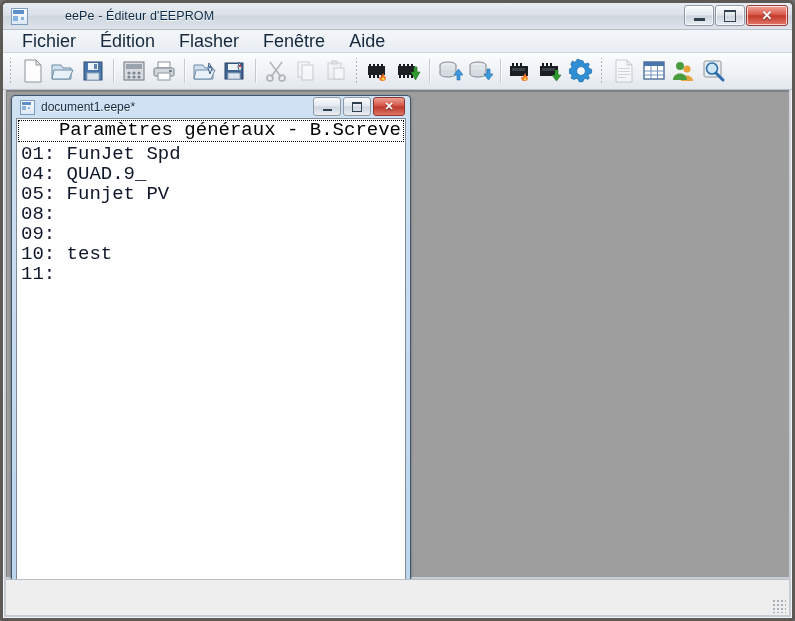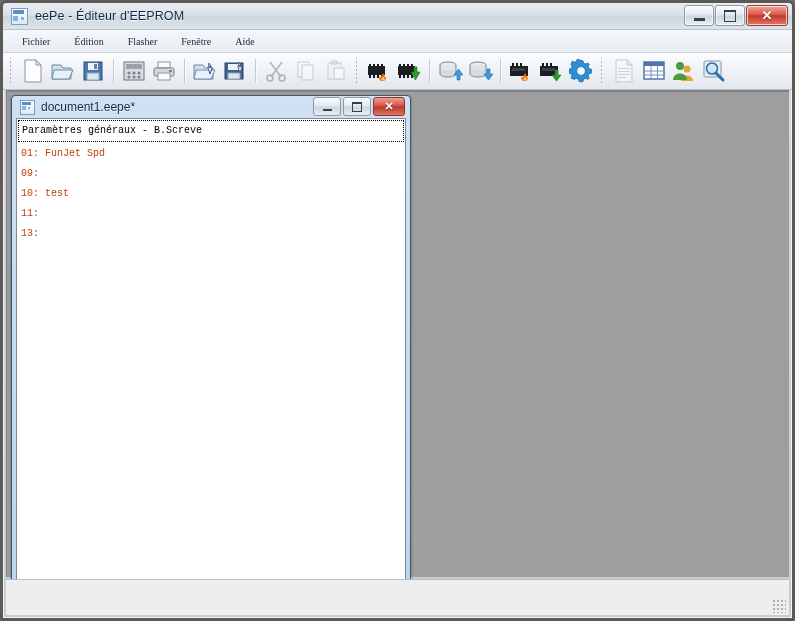--- a/index.html
+++ b/index.html
@@ -15,21 +15,21 @@
     border-radius:7px 7px 3px 3px;
     background:linear-gradient(180deg,#d5d9de 0%,#c6ccd3 100%);
     box-shadow:inset 0 0 0 1px #f2f4f7;
     overflow:hidden;
   }
   
   .titlebar{
     position:relative;height:26px;
     background:linear-gradient(180deg,#e9edf2 0%,#dbe1e8 45%,#cfd6de 52%,#dde3ea 100%);
     border-bottom:1px solid #b9c0c8;
-    display:flex;align-items:center;
+    display:flex;align-items:center;gap:30px;
   }
   .title-icon{
     width:15px;height:15px;margin-left:8px;margin-right:7px;
     background:linear-gradient(180deg,#ffffff 0%,#dce8f6 100%);
     border:1px solid #7d9dc0;position:relative;flex:0 0 auto;
   }
   .title-icon:before{
     content:"";position:absolute;left:1px;top:1px;width:11px;height:4px;
     background:#5b8fc9;
   }
@@ -60,23 +60,22 @@
     text-shadow:0 1px 1px rgba(0,0,0,.5);font-family:"Liberation Sans",sans-serif;
   }
   
   .menubar{
     height:22px;display:flex;align-items:center;
     background:linear-gradient(180deg,#f4f7fa 0%,#e8edf3 100%);
     border-bottom:1px solid #cdd4dc;
     padding-left:8px;
   }
   .menu-item{
-    font-size:10px;color:#15283c;padding:2px 11px;margin-right:2px;
+    font-size:18px;color:#15283c;padding:2px 11px;margin-right:2px;
     border-radius:2px;
-    font-family:Liberation Serif, serif;
   }
   
   .toolbar{
     height:36px;display:flex;align-items:center;
     background:linear-gradient(180deg,#fbfcfd 0%,#eef1f5 55%,#e3e8ee 100%);
     border-bottom:1px solid #b7bfc8;
     padding-left:2px;
   }
   .grip{
     width:7px;height:26px;margin:0 3px;flex:0 0 auto;
@@ -141,28 +140,29 @@
     position:absolute;left:4px;right:4px;top:22px;bottom:4px;
     background:#ffffff;
     border:1px solid #7f8a96;
     box-sizing:border-box;
     overflow:hidden;
   }
   .list-header{
     margin:1px 1px 0 1px;
     border:1px dotted #000;
     font-family:"Liberation Mono","DejaVu Sans Mono",monospace;
-    font-size:10px;color:#000;
+    font-size:19px;color:#000;
     padding:1px 2px 2px 3px;
     white-space:pre;
     line-height:17px;
+    text-align:right;
   }
   .list-rows{
     font-family:"Liberation Mono","DejaVu Sans Mono",monospace;
-    font-size:10px;color:#c2410c;
+    font-size:19px;color:#0f172a;
     padding:2px 0 0 4px;
   }
   .list-row{white-space:pre;line-height:20px;height:20px;}
   
   .statusbar{
     position:absolute;left:3px;right:3px;bottom:3px;height:35px;
     background:#eeeeee;
     border-top:1px solid #b9bfc6;
   }
   .status-grip{
@@ -451,24 +451,26 @@
           <div class="mdi-btn close">
             <span class="m-close">✕</span>
           </div>
         </div>
       </div>
 
       <div class="mdi-body">
         <div class="list-header">Paramètres généraux - B.Screve</div>
         <div class="list-rows">
           <div class="list-row">01: FunJet Spd</div>
+          <div class="list-row">04: QUAD.9_</div>
+          <div class="list-row">05: Funjet PV</div>
+          <div class="list-row">08:</div>
           <div class="list-row">09:</div>
           <div class="list-row">10: test</div>
           <div class="list-row">11:</div>
-          <div class="list-row">13:</div>
         </div>
       </div>
 
     </div>
   </div>
 
   <div class="statusbar">
     <span></span>
     <div class="status-grip"></div>
   </div>

